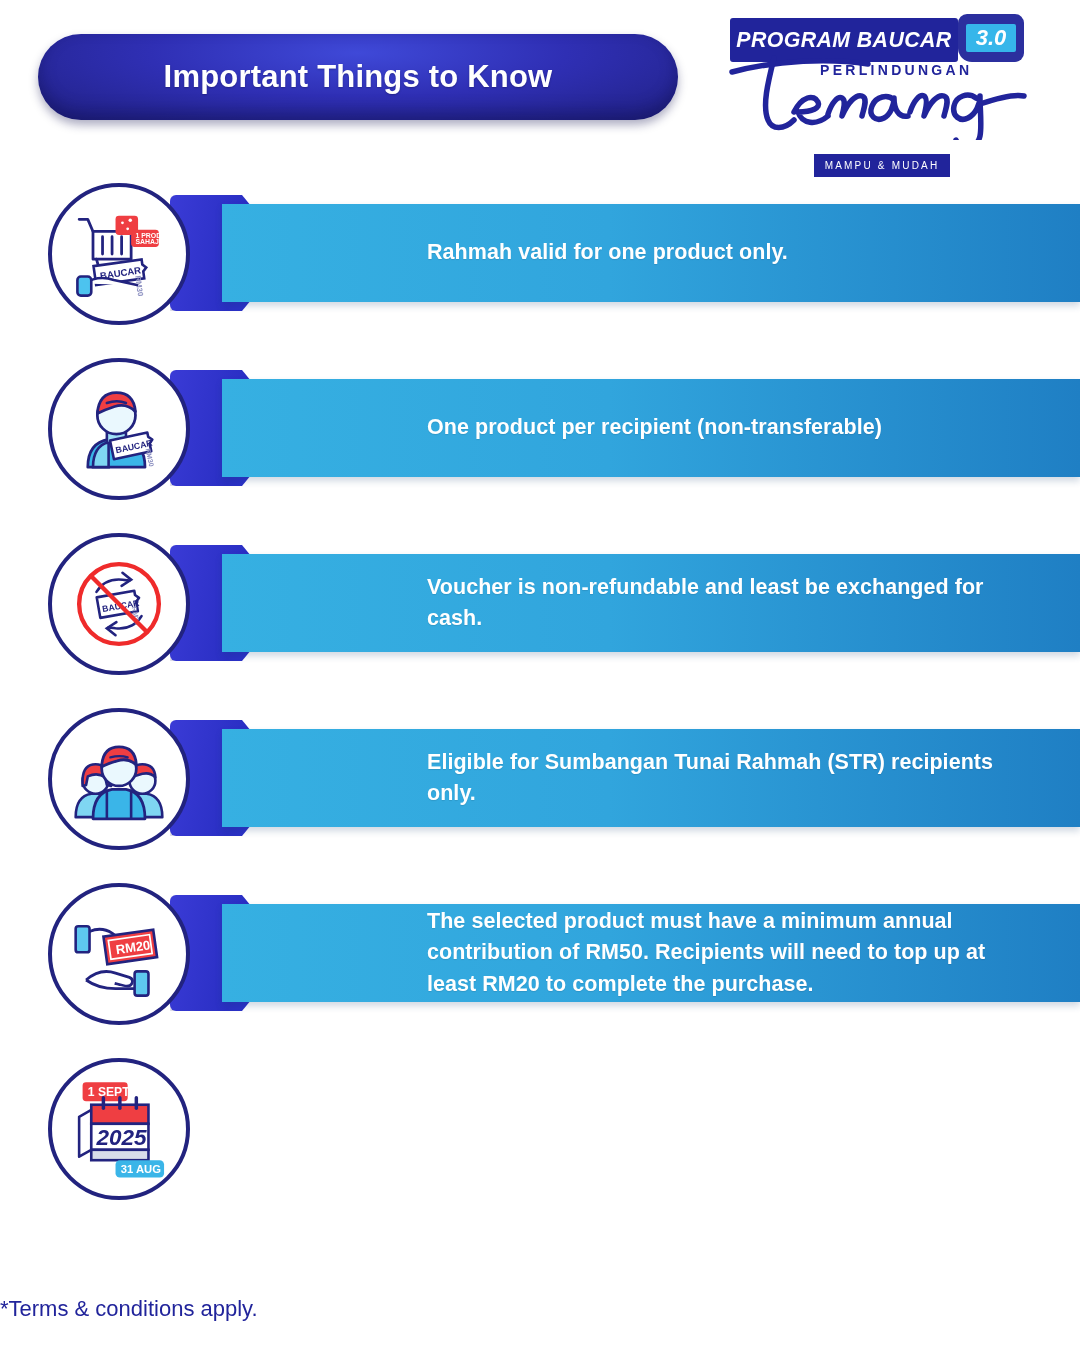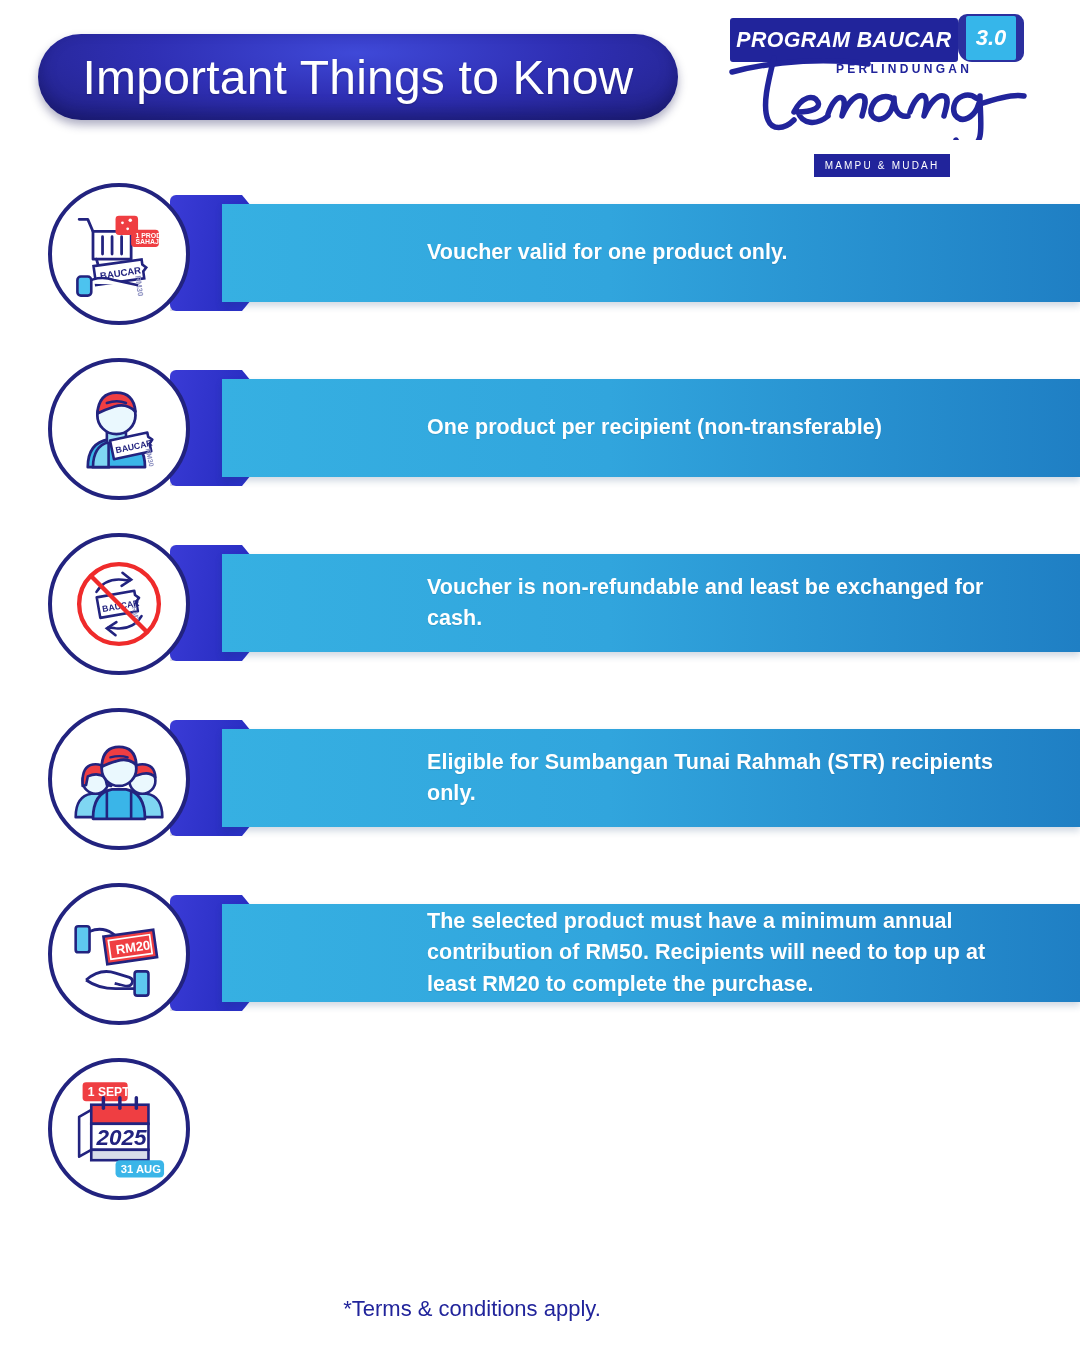--- a/index.html
+++ b/index.html
@@ -18,21 +18,21 @@
   .title-pill{
     position:absolute;left:38px;top:34px;
     width:640px;height:86px;
     border-radius:43px;
     background:
       radial-gradient(ellipse at 50% 22%, #3f49d8 0%, #2f2fb4 46%, #202082 100%);
     box-shadow:0 5px 10px rgba(20,20,80,.35), inset 0 -8px 16px rgba(10,10,60,.35);
     display:flex;align-items:center;justify-content:center;
   }
   .title-pill span{
-    color:#ffffff;font-size:48px;font-weight:normal;letter-spacing:.2px;
+    color:#ffffff;font-size:31px;font-weight:bold;letter-spacing:.2px;
     text-shadow:0 1px 2px rgba(0,0,0,.25);
   }
 
   
   .logo{position:absolute;left:718px;top:16px;width:320px;height:140px;}
   .logo-row1{position:relative;height:44px;}
   .pb-bar{
     position:absolute;left:12px;top:2px;width:222px;height:38px;
     background:#21249b;border:3px solid #21249b;border-radius:3px;
     display:flex;align-items:center;justify-content:center;
@@ -40,29 +40,29 @@
   .pb-bar span{
     color:#fff;font-size:22px;font-weight:bold;font-style:italic;letter-spacing:.4px;
     transform:scaleX(.97);
   }
   .ver-badge{
     position:absolute;left:240px;top:-2px;width:66px;height:48px;
     background:#2b2f9e;border-radius:9px 9px 9px 14px;
     display:flex;align-items:center;justify-content:center;
   }
   .ver-inner{
-    width:50px;height:44px;background:#36b6ea;border-radius:2px;
+    width:50px;height:28px;background:#36b6ea;border-radius:2px;
     display:flex;align-items:center;justify-content:center;
   }
   .ver-inner span{color:#fff;font-size:22px;font-weight:bold;font-style:italic;}
 
   .logo-script{position:absolute;left:0;top:34px;width:320px;height:86px;}
   .perlindungan{
-    position:absolute;left:118px;top:12px;
-    color:#21249b;font-size:12px;font-weight:bold;letter-spacing:3.3px;
+    position:absolute;left:102px;top:12px;
+    color:#21249b;font-size:14px;font-weight:bold;letter-spacing:3.3px;
   }
   .mampu{
     position:absolute;left:96px;top:104px;width:132px;height:19px;
     background:#21249b;border:2px solid #21249b;
     display:flex;align-items:center;justify-content:center;
   }
   .mampu span{color:#fff;font-size:10px;font-weight:normal;letter-spacing:2.2px;}
 
   
   .rows{position:absolute;left:0;top:183px;width:1080px;}
@@ -93,21 +93,21 @@
     position:absolute;left:48px;top:0;width:142px;height:142px;
     background:#ffffff;border:4px solid #22237f;border-radius:50%;
     z-index:3;box-sizing:border-box;
     display:flex;align-items:center;justify-content:center;
     overflow:hidden;
   }
   .icon-circle svg{width:104px;height:104px;display:block;}
 
   
   .footer{
-    position:absolute;left:0;top:1296px;width:920px;text-align:center;padding-left:12px;
+    position:absolute;left:0;top:1296px;width:920px;text-align:left;
   }
   .footer span{color:#21249b;font-size:22px;font-weight:normal;}
 </style>
 </head>
 <body>
 
 <div class="header">
 
   <div class="title-pill">
     <span>Important Things to Know</span>
@@ -147,21 +147,21 @@
     </div>
   </div>
 </div>
 
 <div class="rows">
 
   <div class="row">
     <div class="ribbon-wrap">
       <div class="tab"></div>
       <div class="ribbon">
-        <p>Voucher valid for one product only.</p>
+        <p>Rahmah valid for one product only.</p>
       </div>
     </div>
     <div class="icon-circle">
       <svg viewBox="0 0 120 120">
         <g stroke="#22237f" stroke-width="3.2" fill="none" stroke-linecap="round" stroke-linejoin="round">
           <path d="M14 20 h10 l6 14"></path>
           <rect x="30" y="34" width="44" height="32" fill="#ffffff"></rect>
           <path d="M41 40 v20 M52 40 v20 M63 40 v20"></path>
           <path d="M34 66 l4 14 h32"></path>
         </g>

